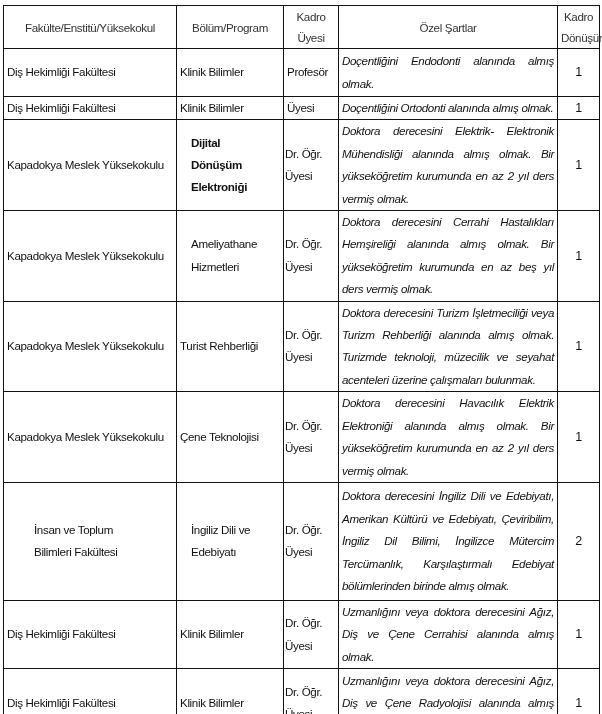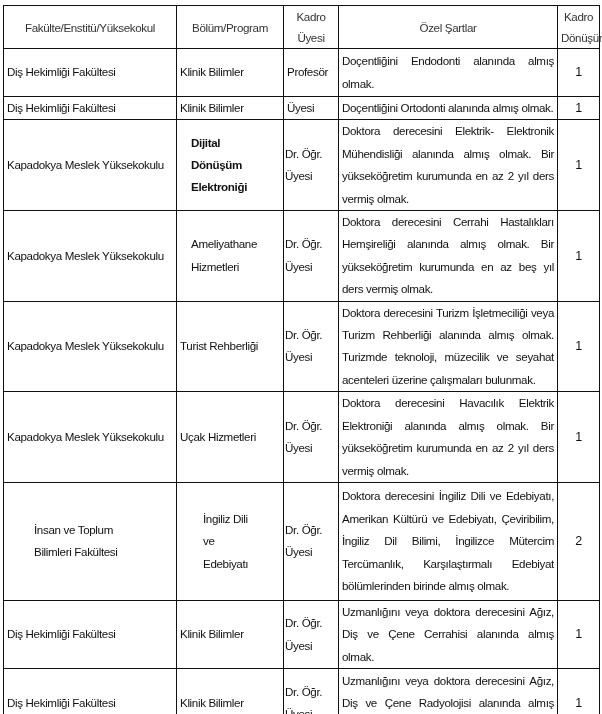--- a/index.html
+++ b/index.html
@@ -9,21 +9,21 @@
     position: absolute; left: 3px; top: 5px;
     width: 596px; border-collapse: collapse; table-layout: fixed;
     font-size: 11.6px; letter-spacing: -0.35px;
   }
   table.kadro td, table.kadro th {
     border: 1.6px solid #111; padding: 0 3px; vertical-align: middle;
     font-weight: normal; line-height: 22.4px;
   }
   th { text-align: center; color: #333; }
   td.c { text-align: left; }
-  td.spec { text-align: justify; text-align-last: left; padding: 0 2px; }
+  td.spec { text-align: justify; text-align-last: left; padding: 0 2px; font-style: italic; }
   td.num { text-align: center; font-size: 12.5px; }
   col.c1 { width: 173px; } col.c2 { width: 107px; } col.c3 { width: 55px; }
   col.c4 { width: 219px; } col.c5 { width: 42px; }
   tr.hdr { height: 43px; }
   tr.hdr th { line-height: 21px; }
 </style>
 </head>
 <body>
 
 <table class="kadro">
@@ -80,28 +80,28 @@
       </tr>
       <tr style="height: 90px;">
         <td class="c">Kapadokya Meslek Yüksekokulu</td>
         <td class="c">Turist Rehberliği</td>
         <td class="c" style="padding: 0px 1px;">Dr. Öğr. Üyesi</td>
         <td class="spec">Doktora derecesini Turizm İşletmeciliği veya Turizm Rehberliği alanında almış olmak. Turizmde teknoloji, müzecilik ve seyahat acenteleri üzerine çalışmaları bulunmak.</td>
         <td class="num">1</td>
       </tr>
       <tr style="height: 90px;">
         <td class="c">Kapadokya Meslek Yüksekokulu</td>
-        <td class="c">Uçak Hizmetleri</td>
+        <td class="c">Çene Teknolojisi</td>
         <td class="c" style="padding: 0px 1px;">Dr. Öğr. Üyesi</td>
         <td class="spec">Doktora derecesini Havacılık Elektrik Elektroniği alanında almış olmak. Bir yükseköğretim kurumunda en az 2 yıl ders vermiş olmak.</td>
         <td class="num">1</td>
       </tr>
       <tr style="height: 118px;">
         <td class="c" style="padding: 4px 30px;">İnsan ve Toplum Bilimleri Fakültesi</td>
-        <td class="c" style="padding: 0px 26px;">İngiliz Dili ve Edebiyatı</td>
+        <td class="c" style="padding: 0px 14px;">İngiliz Dili ve Edebiyatı</td>
         <td class="c" style="padding: 0px 1px;">Dr. Öğr. Üyesi</td>
         <td class="spec">Doktora derecesini İngiliz Dili ve Edebiyatı, Amerikan Kültürü ve Edebiyatı, Çeviribilim, İngiliz Dil Bilimi, İngilizce Mütercim Tercümanlık, Karşılaştırmalı Edebiyat bölümlerinden birinde almış olmak.</td>
         <td class="num">2</td>
       </tr>
       <tr style="height: 47px;">
         <td class="c">Diş Hekimliği Fakültesi</td>
         <td class="c">Klinik Bilimler</td>
         <td class="c" style="padding: 0px 1px;">Dr. Öğr. Üyesi</td>
         <td class="spec">Uzmanlığını veya doktora derecesini Ağız, Diş ve Çene Cerrahisi alanında almış olmak.</td>
         <td class="num">1</td>

